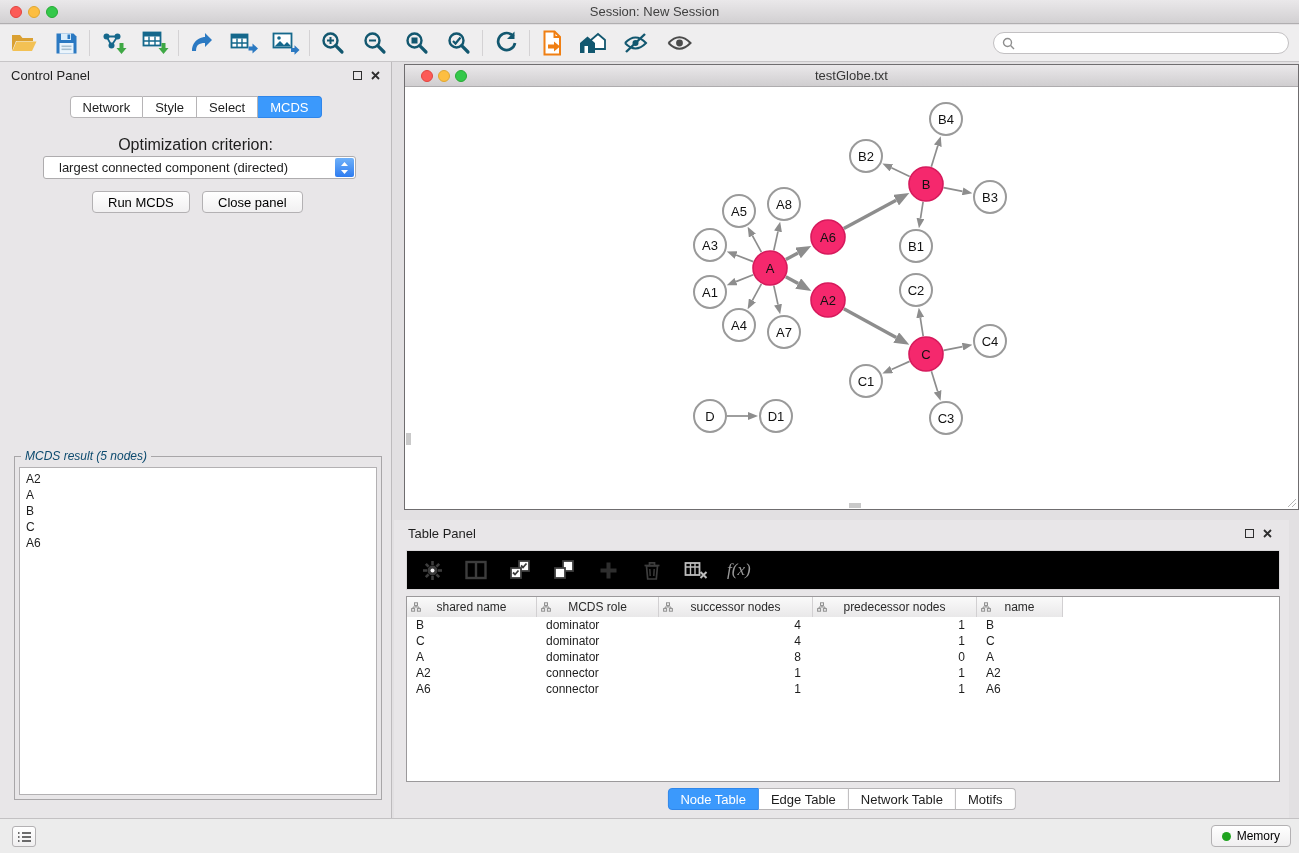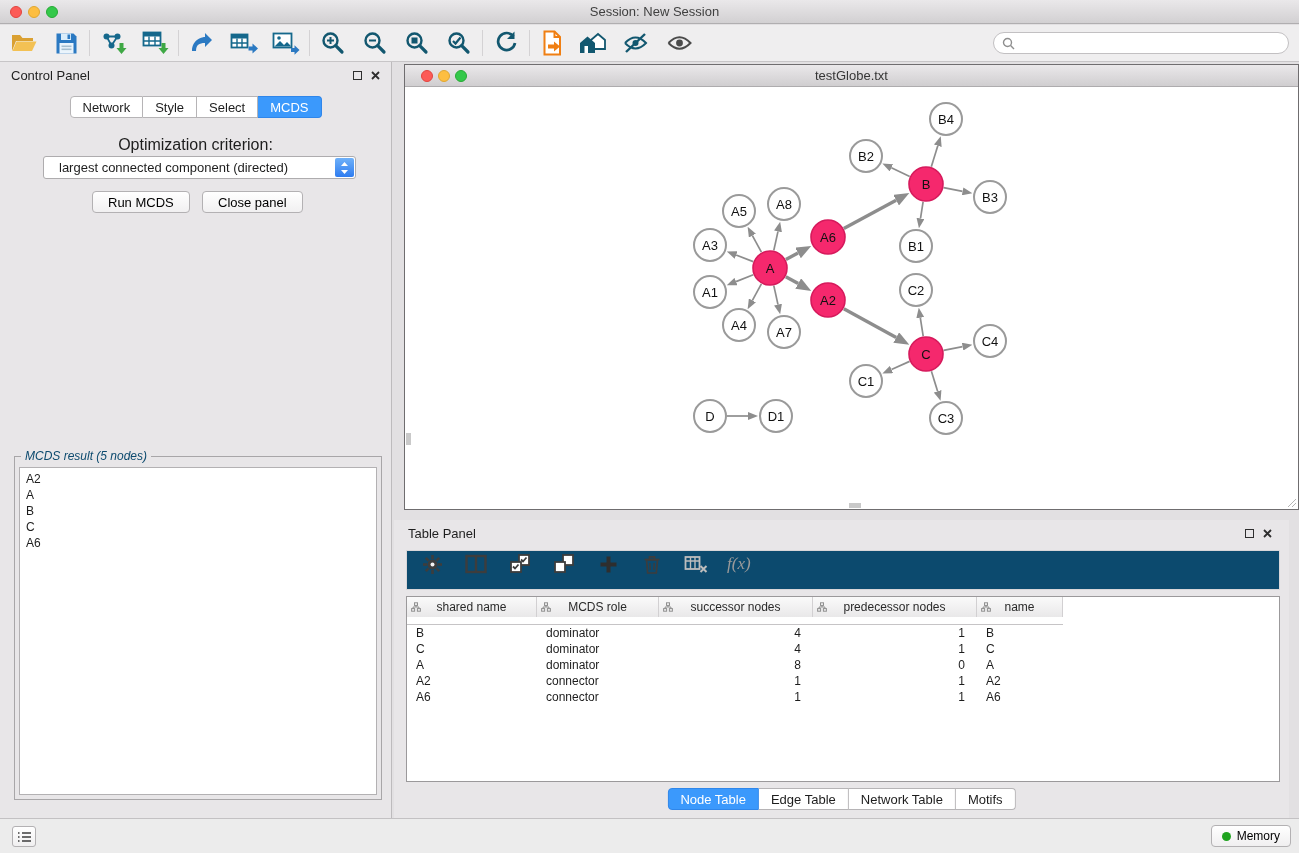--- a/index.html
+++ b/index.html
@@ -68,28 +68,28 @@
     background:linear-gradient(#eae8ea,#d0ced0); border-bottom:1px solid #aeacae; }
   .net-titlebar .title { line-height:22px; text-align:center; font-size:13px; color:#363636; }
   .net-titlebar .tl { top:5px; }
   .net-titlebar .tl-red { left:16px; } .net-titlebar .tl-yellow { left:33px; } .net-titlebar .tl-green { left:50px; }
   .net-canvas-wrap { position:relative; width:893px; height:422px; background:#fff; }
   .scroll-hint-v { position:absolute; left:1px; top:346px; width:5px; height:12px; background:#c9c9c9; }
   .scroll-hint-h { position:absolute; left:444px; bottom:1px; width:12px; height:5px; background:#c9c9c9; }
   
   .table-panel { position:absolute; left:394px; top:520px; width:895px; height:298px; background:#e8e6e8; }
   .tp-toolbar { position:absolute; left:12px; right:9px; top:30px; height:40px;
-    background:#0c4a6e; border:1px solid #d8d6d8;
-    display:flex; align-items:flex-start; gap:18px; padding-left:12px; }
+    background:#000000; border:1px solid #d8d6d8;
+    display:flex; align-items:center; gap:18px; padding-left:12px; }
   .tpicon { width:26px; height:26px; border:none; background:transparent;
     display:flex; align-items:center; justify-content:center; cursor:pointer; }
   .fx { font-family:"Liberation Serif", serif; font-style:italic; font-size:17px; color:#9a9a9a; }
   .tp-table { position:absolute; left:12px; right:9px; top:76px; bottom:36px;
     background:#fff; border:1px solid #9b999b; overflow:hidden; }
-  .thead { display:flex; height:28px; border-bottom:1px solid #c6c4c6; width:fit-content; }
+  .thead { display:flex; height:20px; border-bottom:1px solid #c6c4c6; width:fit-content; }
   .th { position:relative; height:20px; background:linear-gradient(#fafafa,#e9e8e9);
     border-right:1px solid #d2d0d2; font-size:12px; color:#2a2a2a;
     display:flex; align-items:center; justify-content:center; cursor:pointer; }
   .th .sort-ico { position:absolute; left:4px; top:5px; }
   .tr { display:flex; height:16px; width:fit-content; }
   .td { font-size:12px; line-height:16px; padding:0 12px 0 9px; white-space:nowrap; overflow:hidden; }
   .tp-tabs { position:absolute; bottom:8px; left:50%; transform:translateX(-50%); display:flex; }
   
   .statusbar { position:absolute; left:0; right:0; bottom:0; height:35px;
     background:#ececec; border-top:1px solid #c3c1c3; }

